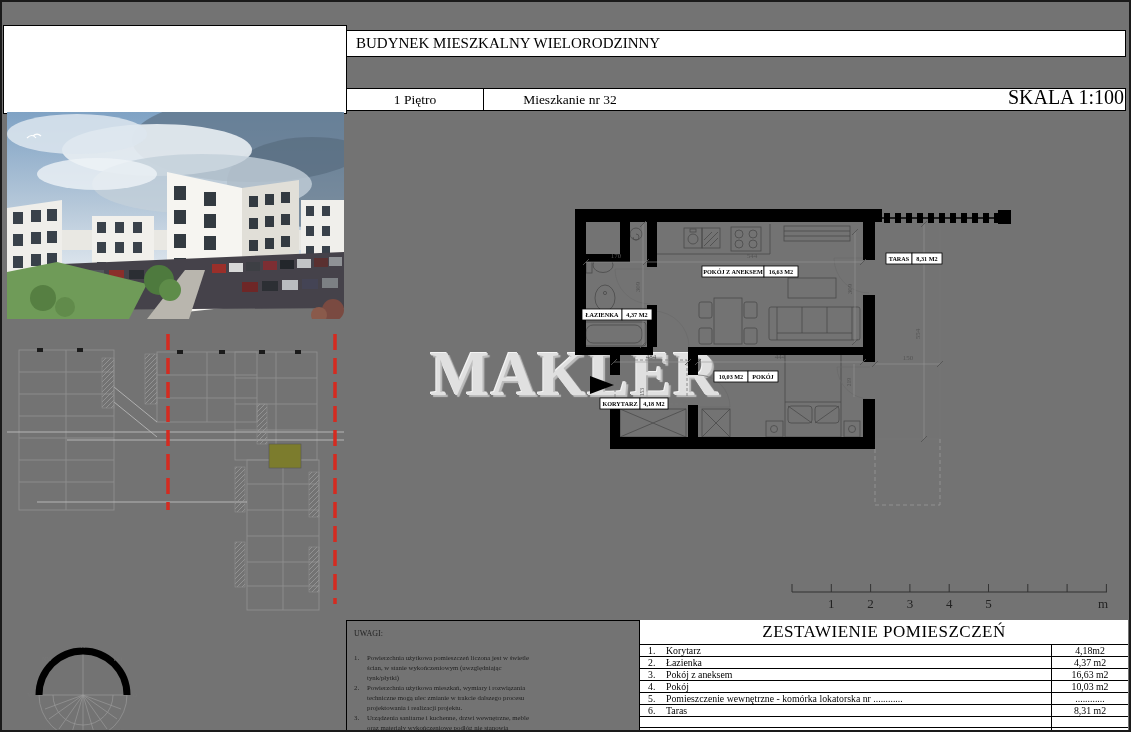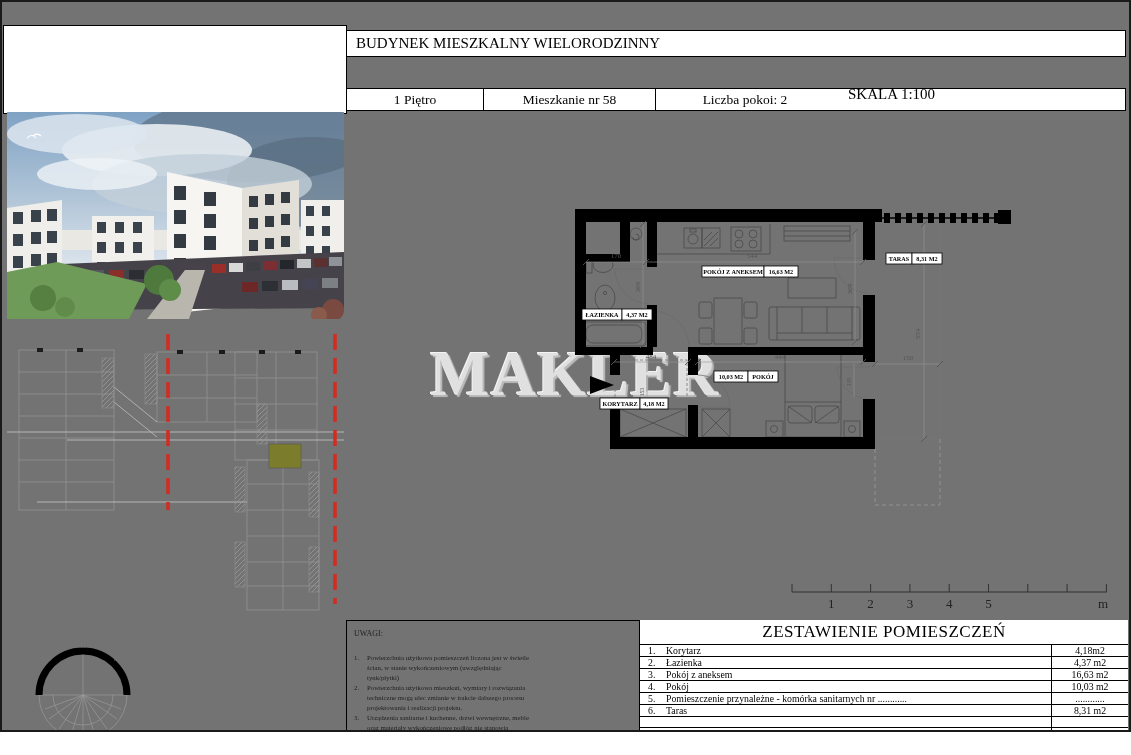--- a/index.html
+++ b/index.html
@@ -8,21 +8,21 @@
     font-family:Liberation Serif, serif;color:#000;
     border:2px solid #1a1a1a;box-sizing:border-box;overflow:hidden;
   }
   .abs{position:absolute;}
   
   .box{border:1px solid #000;box-sizing:border-box;background:#fff;}
   .title-row1{left:344px;top:28px;width:780px;height:27px;display:flex;align-items:center;padding-left:9px;font-size:15px;}
   .title-row2{left:344px;top:46px;width:780px;height:23px;display:flex;margin-top:40px;}
   .title-cell{border-right:1px solid #000;height:100%;display:flex;align-items:center;justify-content:center;font-size:13.5px;box-sizing:border-box;}
   .title-cell:last-child{border-right:none;}
-  .skala{left:846px;top:84px;width:276px;font-size:15px;}
+  .skala{left:846px;top:84px;width:276px;text-align:right;font-size:20px;}
   
   .left-top-box{left:1px;top:23px;width:344px;height:89px;}
   
   .watermark{
     left:428px;top:336px;font-size:63px;font-weight:bold;letter-spacing:1px;
     color:#e0e0e0;text-shadow:2px 2px 1px #bdbdbd, -1px -1px 0 #f4f4f4;
     z-index:1;user-select:none;
   }
   .plan-svg{z-index:2;}
   
@@ -46,22 +46,21 @@
 
 <div class="sheet">
 
   <div class="abs box left-top-box"></div>
 
   <div class="abs box title-row1">
     <span>BUDYNEK MIESZKALNY WIELORODZINNY</span>
   </div>
   <div class="abs box title-row2">
     <div class="title-cell" style="flex:0 0 137px">1 Piętro</div>
-    <div class="title-cell" style="flex:0 0 172px">Mieszkanie nr 58</div>
-    <div class="title-cell" style="flex:0 0 178px">Liczba pokoi: 2</div>
+    <div class="title-cell" style="flex:0 0 172px">Mieszkanie nr 32</div>
   </div>
   <div class="abs skala">SKALA 1:100</div>
 
   <svg class="abs" style="left:5px;top:110px" width="337" height="207" viewBox="0 0 337 207">
     <defs>
       <linearGradient id="skyg" x1="0" y1="0" x2="0" y2="1">
         <stop offset="0" stop-color="#7fa2c4"></stop>
           <stop offset="0.6" stop-color="#b7c9da"></stop>
           <stop offset="1" stop-color="#dfe7ee"></stop>
       </linearGradient>
@@ -524,21 +523,21 @@
       <span class="sum-name">Pokój z aneksem</span>
       <span class="sum-area">16,63 m2</span>
     </div>
     <div class="sum-row">
       <span class="sum-no">4.</span>
       <span class="sum-name">Pokój</span>
       <span class="sum-area">10,03 m2</span>
     </div>
     <div class="sum-row">
       <span class="sum-no">5.</span>
-      <span class="sum-name">Pomieszczenie przynależne - komórka sanitarnych nr ............</span>
+      <span class="sum-name">Pomieszczenie wewnętrzne - komórka lokatorska nr ............</span>
       <span class="sum-area">............</span>
     </div>
     <div class="sum-row">
       <span class="sum-no">6.</span>
       <span class="sum-name">Taras</span>
       <span class="sum-area">8,31 m2</span>
     </div>
     <div class="sum-row">
       <span class="sum-no"></span>
         <span class="sum-name"></span>

